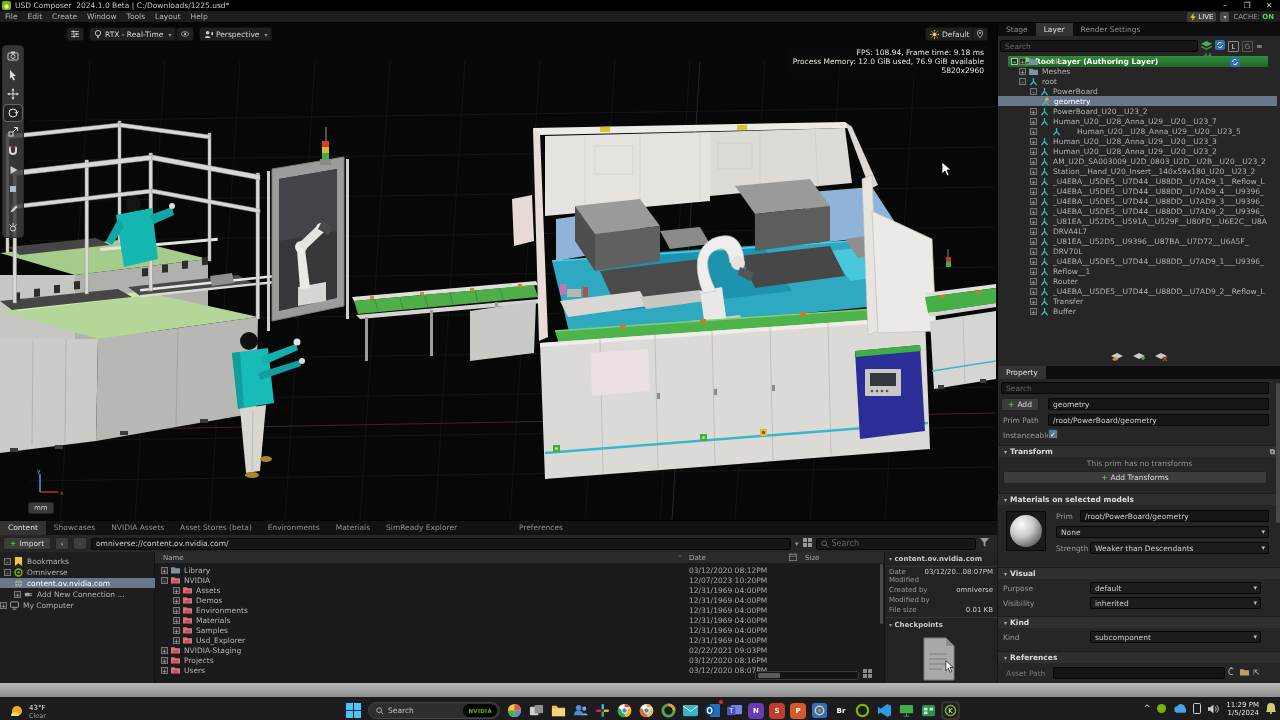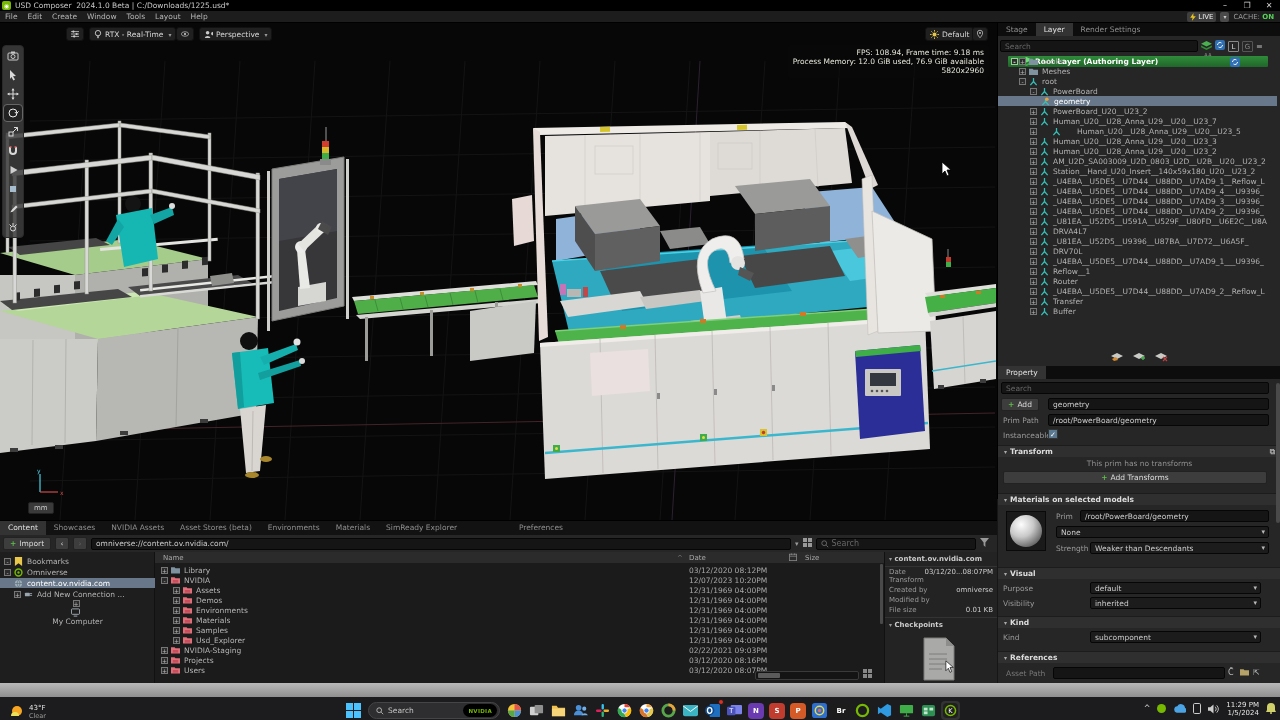--- a/index.html
+++ b/index.html
@@ -931,21 +931,21 @@
         <div class="trow" style="top: 37px; width: 155px; padding-left: 14px;">
           <span class="exp">+</span>
           <span class="ico">
             <svg viewBox="0 0 10 10">
               <rect x="1" y="3" width="5.5" height="4" rx="1" fill="#9aa5ad"></rect>
               <path d="M6.5 4h2.5M6.5 6h2.5" stroke="#9aa5ad"></path>
             </svg>
           </span>
           <span class="lbl">Add New Connection ...</span>
         </div>
-        <div class="trow" style="top: 48px; width: 155px; padding-left: 0; flex-direction: column;">
+        <div class="trow" style="top: 48px; width: 155px; padding-left: 0;">
           <span class="exp">+</span>
           <span class="ico">
             <svg viewBox="0 0 10 10">
               <rect x="0.5" y="1" width="9" height="6" rx="1" fill="none" stroke="#aab3ba"></rect>
               <path d="M3 9h4" stroke="#aab3ba"></path>
             </svg>
           </span>
           <span class="lbl">My Computer</span>
         </div>
       </div>
@@ -1093,21 +1093,21 @@
             <rect y="5" width="4" height="4" fill="#888"></rect>
             <rect x="5" y="5" width="4" height="4" fill="#888"></rect>
           </svg></span>
       <div style="position:absolute;right:1px;top:12px;width:3px;height:60px;background:#4a4a4a;border-radius:1px"></div>
     </div>
 
     <div id="finfo">
       <div style="padding:3px 4px;color:#ccc;font-weight:bold"><span style="color:#999;font-size:6px">▾</span> <span>content.ov.nvidia.com</span></div>
       <div style="border-top:1px solid #333" id="inforows">
           <div class="irow">
-            <span>Date Transform</span>
+            <span>Date Modified</span>
             <b>03/12/20...08:07PM</b>
           </div>
           <div class="irow">
             <span>Created by</span>
             <b>omniverse</b>
           </div>
           <div class="irow">
             <span>Modified by</span>
             <b></b>
           </div>

